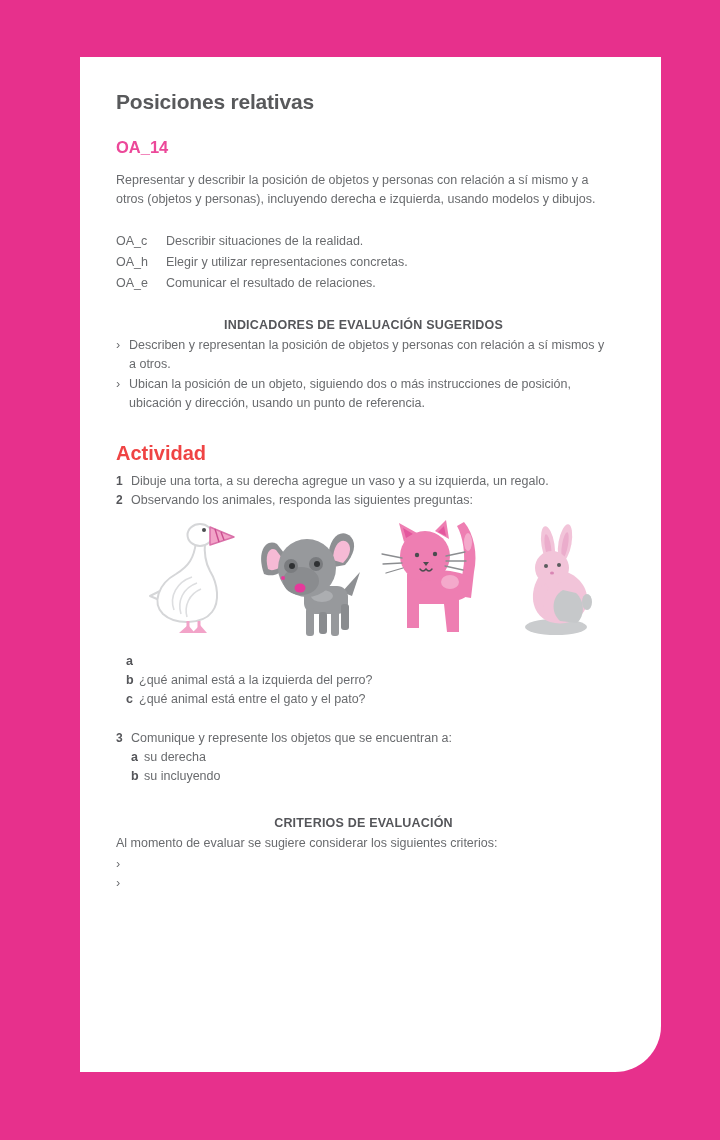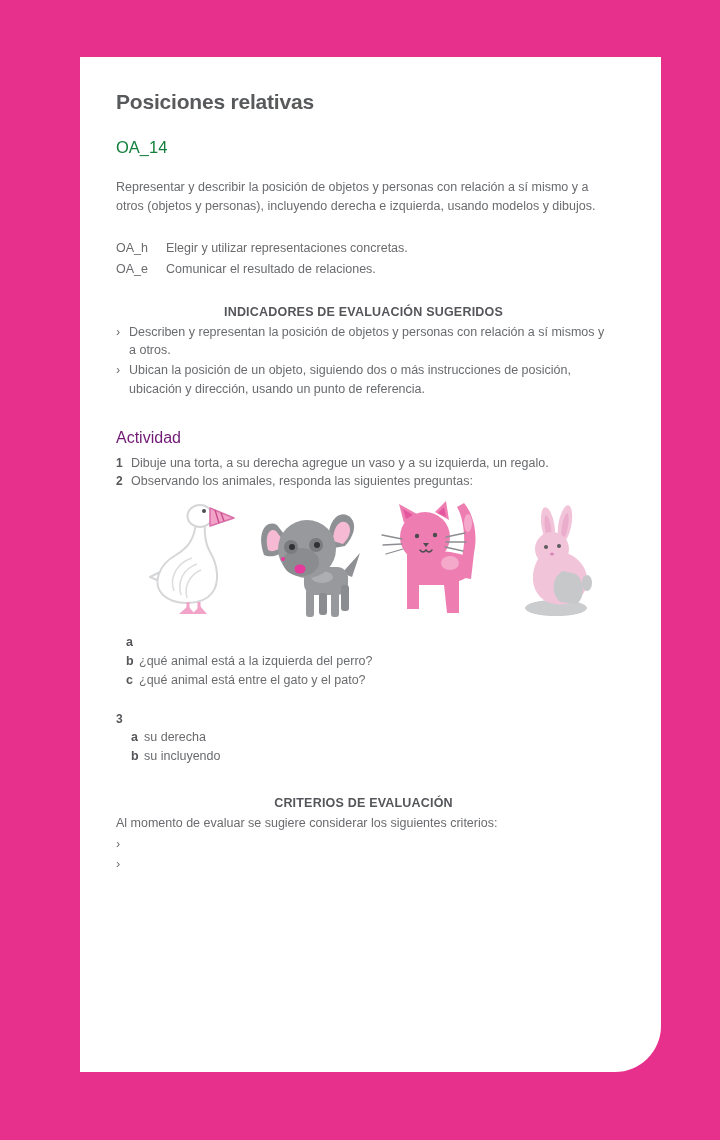--- a/index.html
+++ b/index.html
@@ -15,38 +15,38 @@
     width: 581px; height: 1015px;
     background: #FFFFFF;
     border-bottom-right-radius: 46px;
     padding: 33px 50px 1px 36px;
   }
   .doc-title {
     font-size: 21px; font-weight: 700; color: #58595B;
     letter-spacing: -0.2px; margin-bottom: 24px;
   }
   .oa-heading {
-    font-size: 16.5px; font-weight: 400; color: #15803d;
-    margin-bottom: 21px;
+    font-size: 16.5px; font-weight: 700; color: #ec4899;
+    margin-bottom: 14px;
   }
   .body-text { font-size: 12.5px; color: #696B6E; line-height: 1.52; }
   .oa-desc { margin-bottom: 22px; max-width: 496px; }
   .oa-list { margin-bottom: 25px; }
   .oa-row { display: flex; font-size: 12.5px; color: #696B6E; line-height: 1.66; }
   .oa-code { width: 50px; flex: 0 0 50px; }
   .small-heading {
     font-size: 12.5px; font-weight: 700; color: #55565A;
     letter-spacing: 0.2px; margin-bottom: 4px; text-align: center;
   }
   .bullet-list { margin-bottom: 0; }
   .bullet-row { display: flex; font-size: 12.5px; color: #696B6E; line-height: 1.5; margin-bottom: 1px; }
   .bullet-marker { width: 13px; flex: 0 0 13px; }
   .bullet-text { max-width: 492px; }
   .activity-heading {
-    font-size: 16px; font-weight: 400; color: #701a75;
+    font-size: 20px; font-weight: 700; color: #ef4444;
     margin-top: 30px; margin-bottom: 7px;
   }
   .num-row { display: flex; font-size: 12.5px; color: #696B6E; line-height: 1.5; }
   .num { width: 15px; flex: 0 0 15px; font-weight: 700; color: #55565A; font-size: 12px; }
   .animals-row {
     display: flex; align-items: flex-end; gap: 16px;
     margin: 6px 0 14px 28px; height: 122px;
   }
   .questions { margin-left: 10px; margin-bottom: 20px; }
   .q-row { display: flex; font-size: 12.5px; color: #696B6E; line-height: 1.52; }
@@ -63,20 +63,24 @@
 <div class="page">
   <div class="card">
 
     <h1 class="doc-title">Posiciones relativas</h1>
 
     <div>
       <h2 class="oa-heading">OA_14</h2>
       <p class="body-text oa-desc">Representar y describir la posición de objetos y personas con relación a sí mismo y a otros (objetos y personas), incluyendo derecha e izquierda, usando modelos y dibujos.</p>
 
       <div class="oa-list">
+        <div class="oa-row">
+          <span class="oa-code">OA_c</span>
+          <span>Describir situaciones de la realidad.</span>
+        </div>
         <div class="oa-row">
           <span class="oa-code">OA_h</span>
           <span>Elegir y utilizar representaciones concretas.</span>
         </div>
         <div class="oa-row">
           <span class="oa-code">OA_e</span>
           <span>Comunicar el resultado de relaciones.</span>
         </div>
       </div>
     </div>
@@ -200,20 +204,21 @@
         </div>
         <div class="q-row">
           <span class="q-letter">c</span>
           <span>¿qué animal está entre el gato y el pato?</span>
         </div>
       </div>
 
       <div class="item3-block">
         <div class="num-row">
           <span class="num">3</span>
+          <span>Comunique y represente los objetos que se encuentran a:</span>
         </div>
         <div class="sub-items">
           <div class="q-row">
             <span class="q-letter">a</span>
             <span>su derecha</span>
           </div>
           <div class="q-row">
             <span class="q-letter">b</span>
             <span>su incluyendo</span>
           </div>

